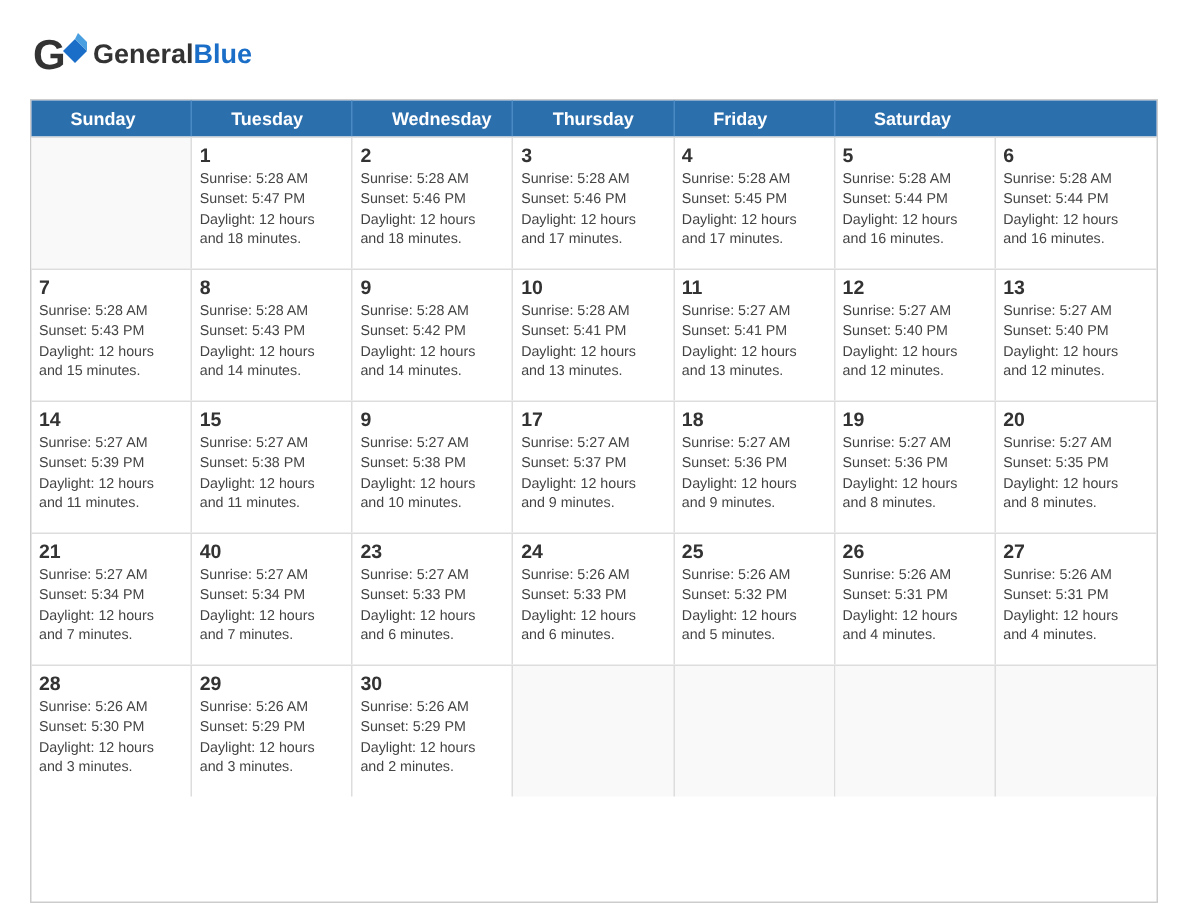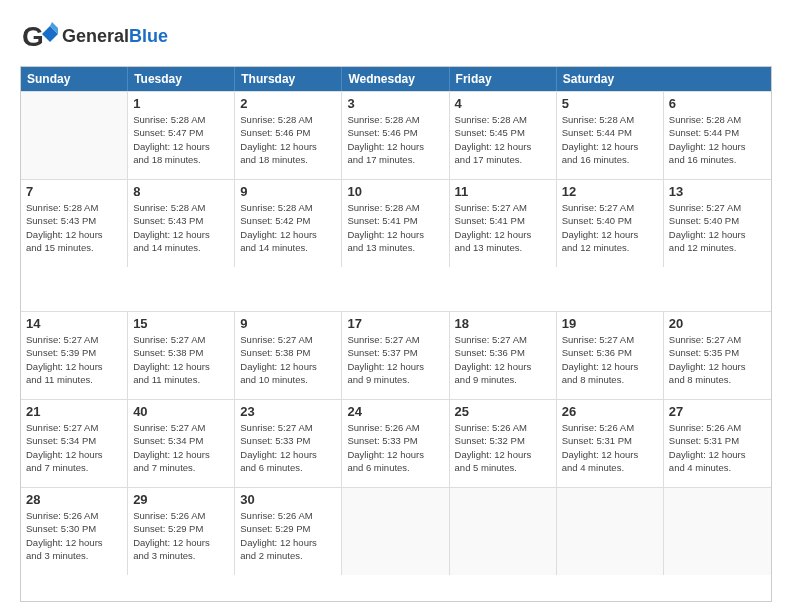--- a/index.html
+++ b/index.html
@@ -45,20 +45,21 @@
       grid-template-columns: repeat(7, 1fr);
       background: #2c6fad;
     }
     .cal-header-cell {
       color: #fff;
       font-size: 12px;
       font-weight: bold;
       padding: 5px 6px;
       text-align: left;
       border-right: 1px solid #4a8ac4;
+      margin-left: 20px;
     }
     .cal-header-cell:last-child { border-right: none; }
     .cal-body {
       display: flex;
       flex-direction: column;
     }
     .cal-row {
       display: grid;
       grid-template-columns: repeat(7, 1fr);
       border-top: 1px solid #ddd;
@@ -115,22 +116,22 @@
     <div class="title-block">
       <div class="month-title"></div>
       <div class="location"></div>
     </div>
   </div>
 
   <div class="calendar">
     <div class="cal-header">
     <div class="cal-header-cell">Sunday</div>
         <div class="cal-header-cell">Tuesday</div>
+        <div class="cal-header-cell">Wednesday</div>
         <div class="cal-header-cell">Thursday</div>
-        <div class="cal-header-cell">Wednesday</div>
         <div class="cal-header-cell">Friday</div>
         <div class="cal-header-cell">Saturday</div>
       </div>
     <div class="cal-body">
     <div class="cal-row" style="min-height: 88px;">
           <div class="cal-cell empty"></div>
           <div class="cal-cell">
             <div class="day-number">1</div>
             <div class="day-info" style="white-space: pre-line;">Sunrise: 5:28 AM
 Sunset: 5:47 PM
@@ -217,21 +218,21 @@
 and 12 minutes.</div>
           </div>
           <div class="cal-cell">
             <div class="day-number">13</div>
             <div class="day-info" style="white-space: pre-line;">Sunrise: 5:27 AM
 Sunset: 5:40 PM
 Daylight: 12 hours
 and 12 minutes.</div>
           </div>
         </div>
-        <div class="cal-row" style="min-height: 88px; margin-top: 44px;">
+        <div class="cal-row" style="min-height: 88px;">
           <div class="cal-cell">
             <div class="day-number">14</div>
             <div class="day-info" style="white-space: pre-line;">Sunrise: 5:27 AM
 Sunset: 5:39 PM
 Daylight: 12 hours
 and 11 minutes.</div>
           </div>
           <div class="cal-cell">
             <div class="day-number">15</div>
             <div class="day-info" style="white-space: pre-line;">Sunrise: 5:27 AM

